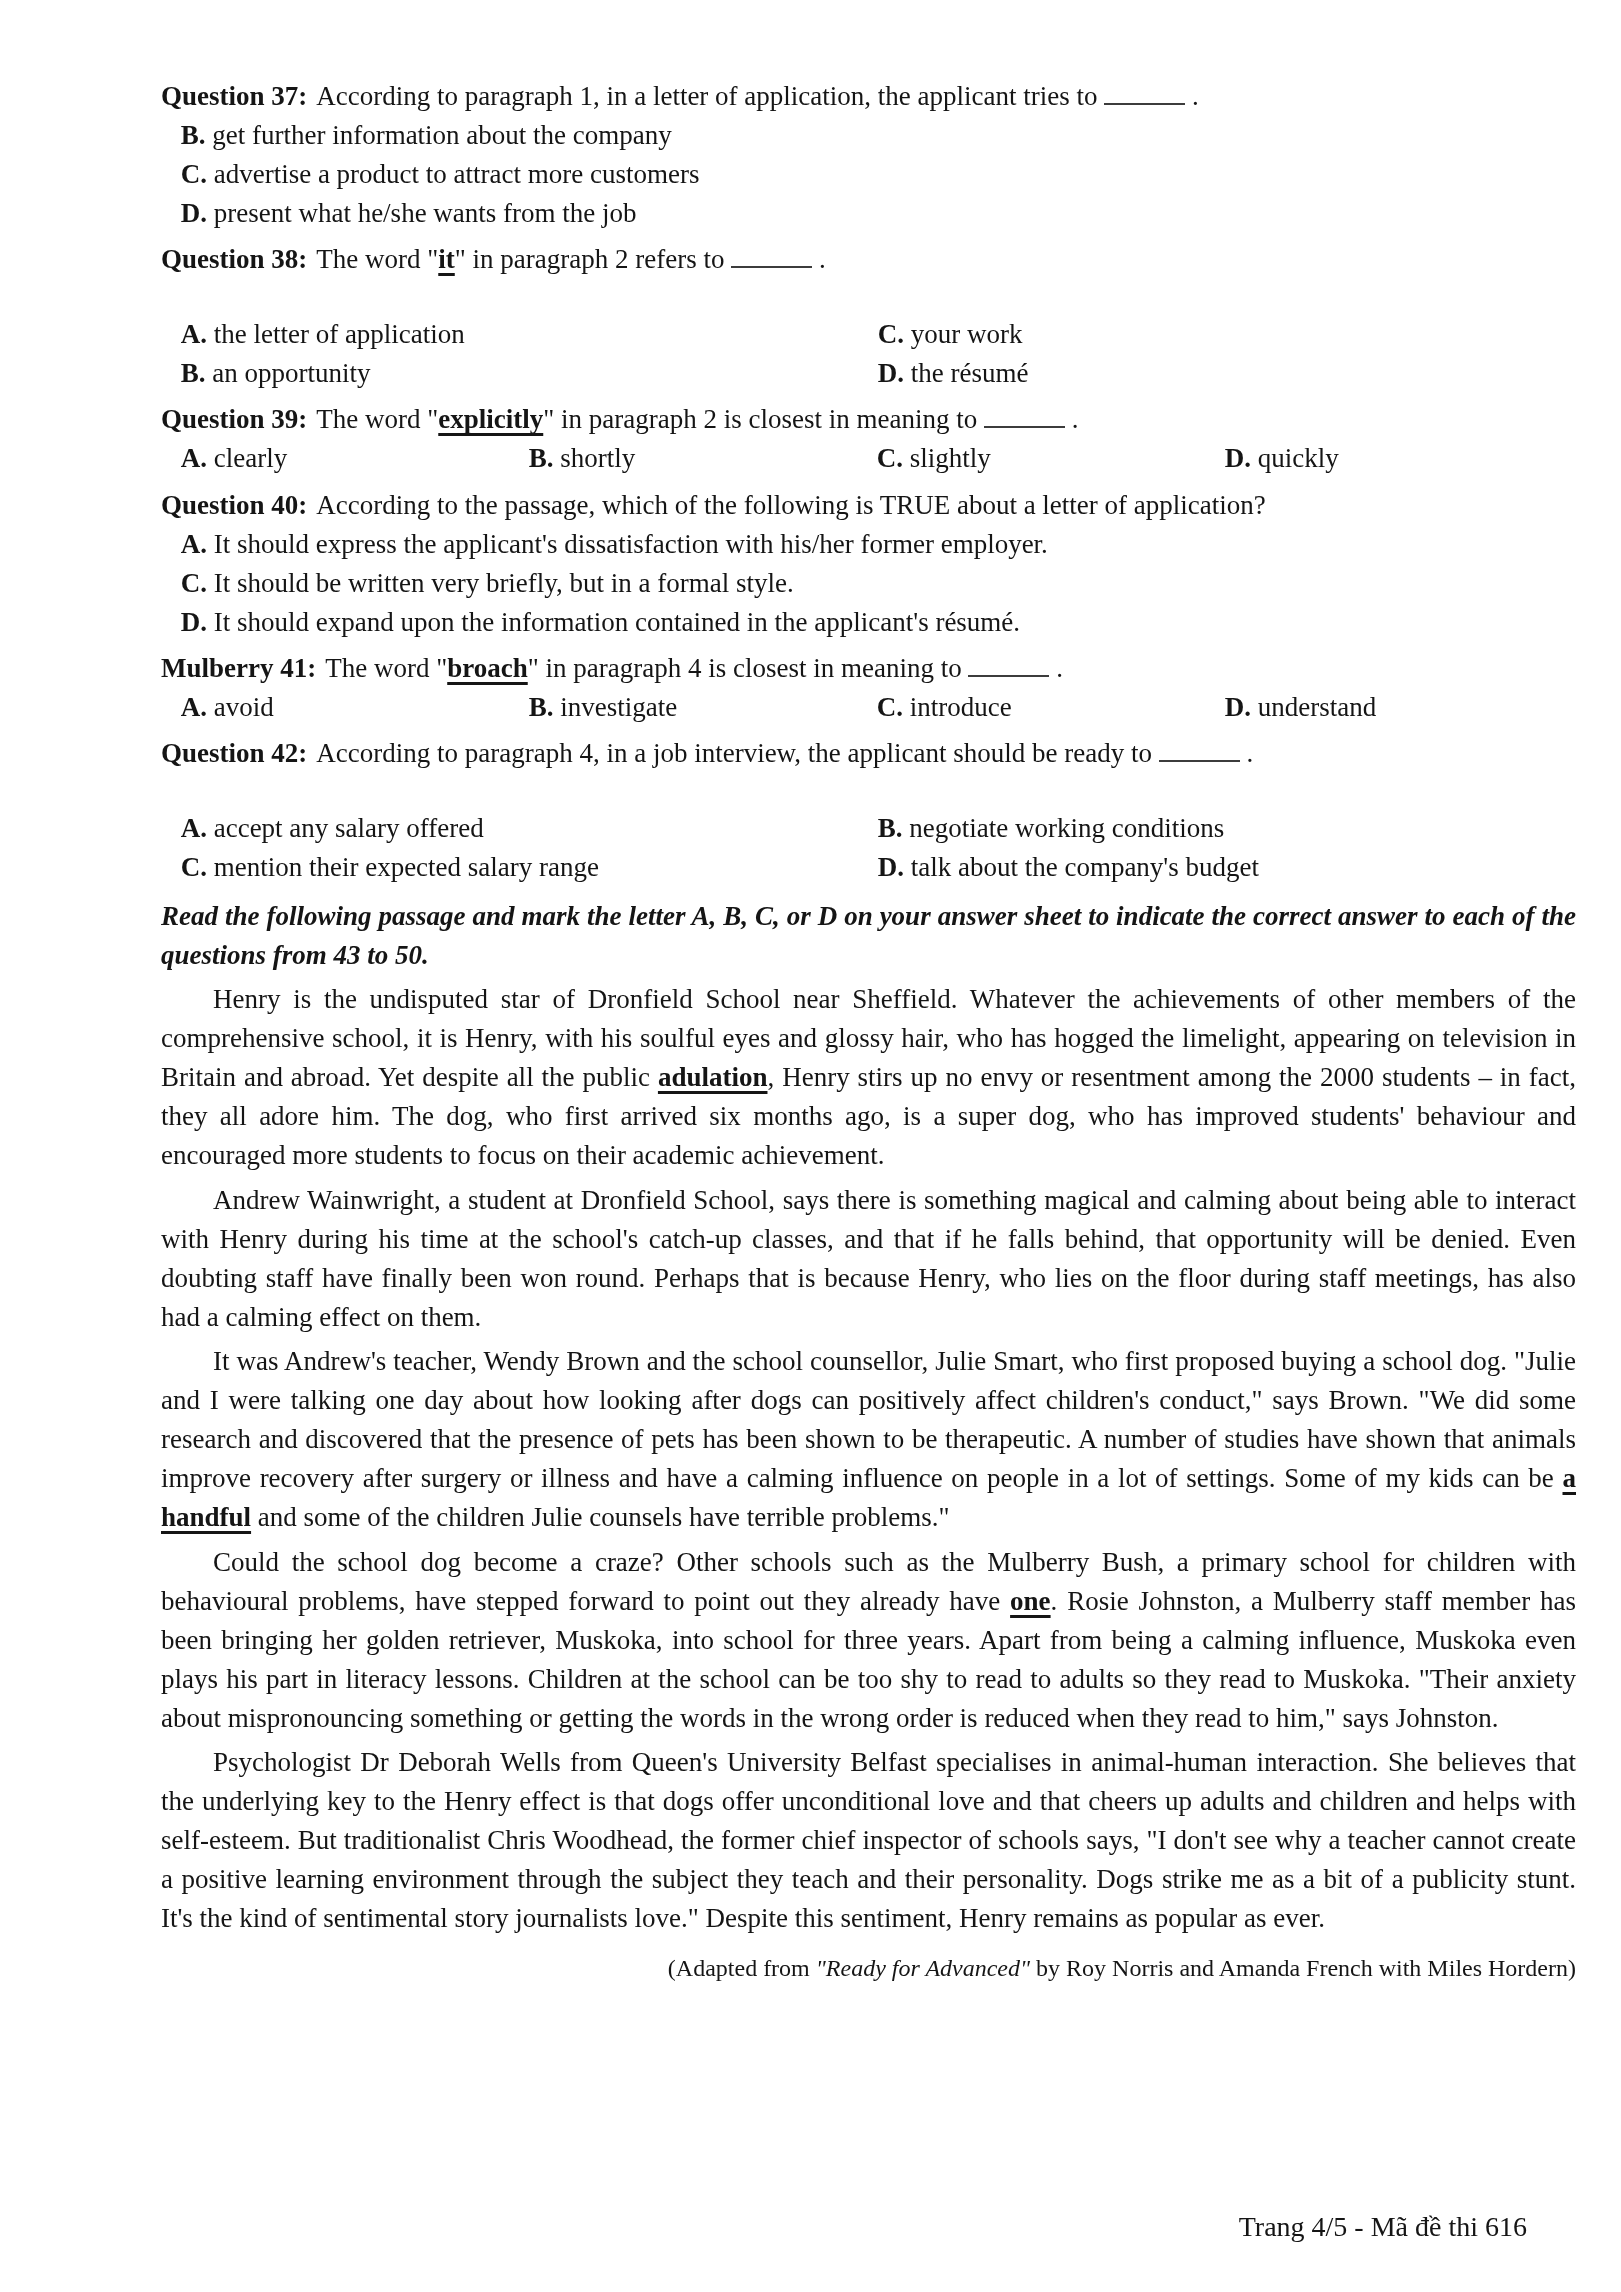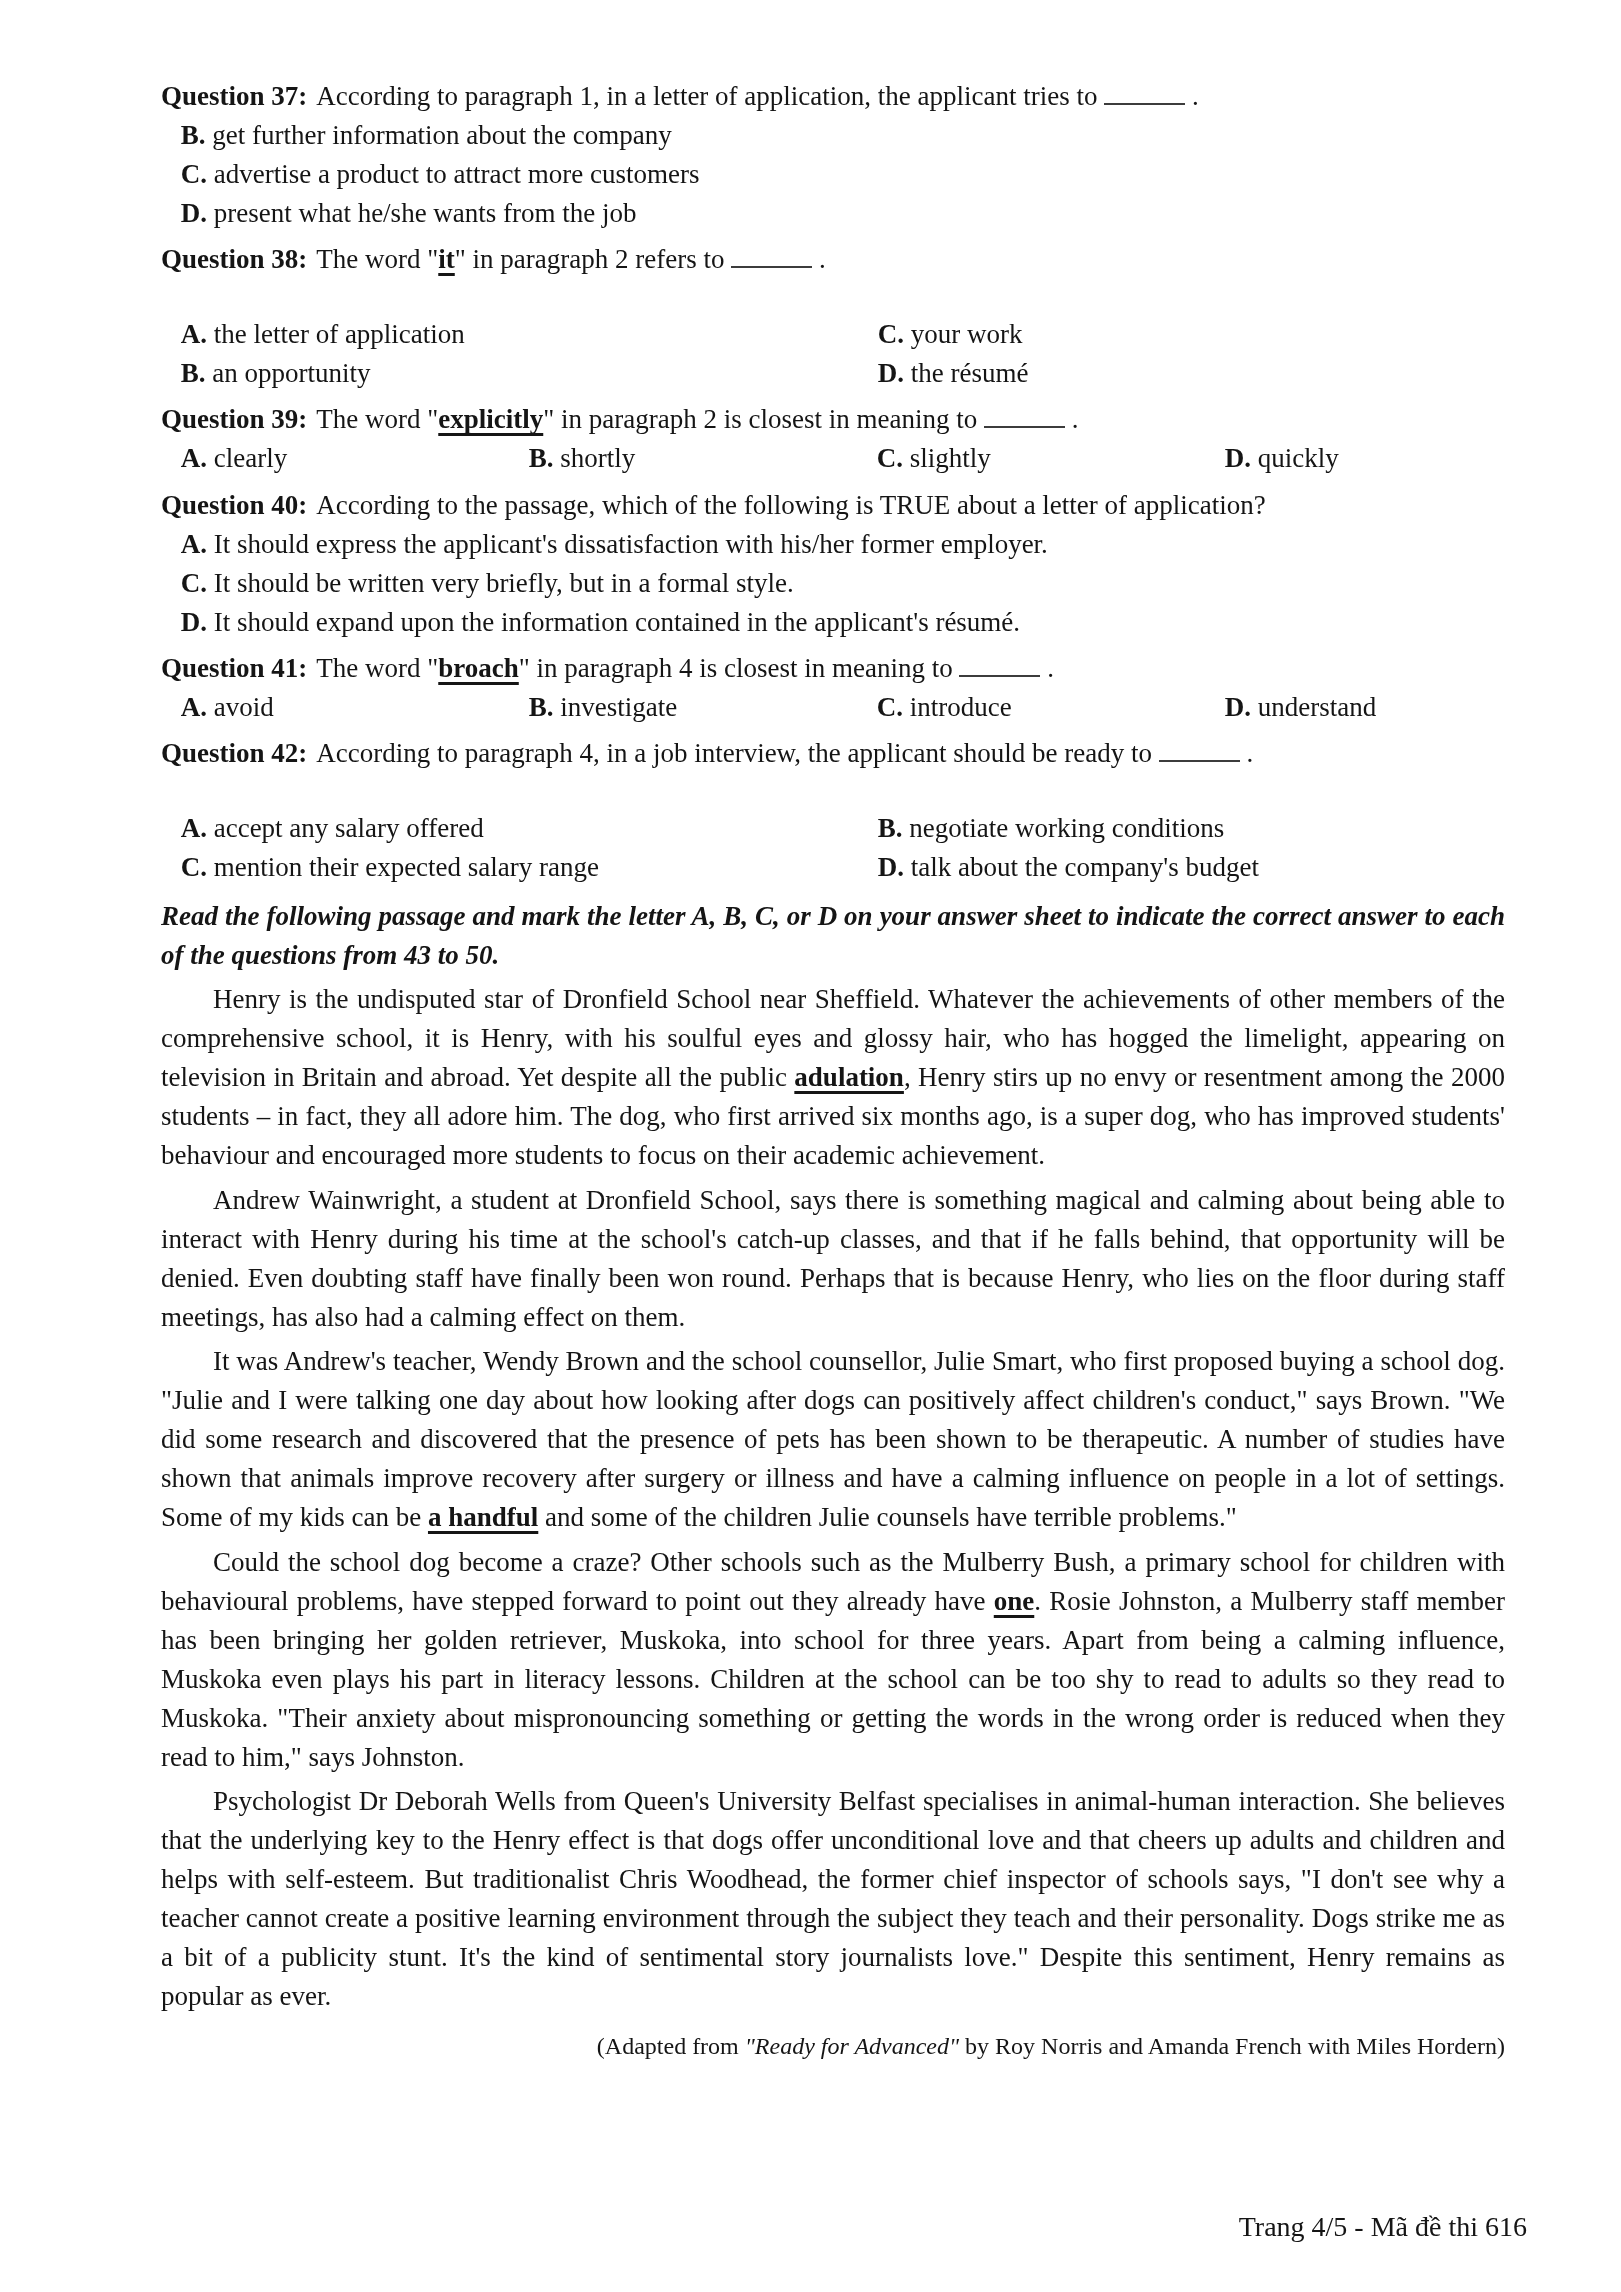--- a/index.html
+++ b/index.html
@@ -2,21 +2,21 @@
 <html style="font-size:14.3px"><head>
 <meta charset="utf-8">
 <style>
   * { margin:0; padding:0; box-sizing:border-box; }
   html, body { width:1622px; height:2293px; background:#ffffff; }
   body {
     font-family:"Liberation Serif","DejaVu Serif",serif;
     font-size:27px; line-height:39px; color:#151515;
     position:relative; overflow:hidden;
   }
-  .page { padding:77px 117px 0 161px; }
+  .page { padding:77px 46px 0 161px; }
   .q { margin-top:7.2px; }
   .q:first-child { margin-top:0; }
   .q-label { font-weight:bold; margin-right:9px; }
   .opt-rows .opt { padding-left:19.7px; }
   .opt-grid2 { display:grid; grid-template-columns:697px 1fr; padding-left:19.7px;margin-top:36px; }
   .opt-grid4 { display:grid; grid-template-columns:348px 348px 348px 1fr; padding-left:19.7px; }
   .letter { font-weight:bold; }
   .bu { font-weight:bold; text-decoration:underline; text-decoration-thickness:2.7px; text-underline-offset:4.5px; }
   .blank {
     display:inline-block; width:81px; height:7.2px;
@@ -65,21 +65,21 @@
       </div>
       <div class="q">
         <div><span class="q-label">Question 40:</span><span>According to the passage, which of the following is TRUE about a letter of application?</span></div>
         <div class="opt-rows">
           <div class="opt"><span class="letter">A.</span> It should express the applicant's dissatisfaction with his/her former employer.</div>
           <div class="opt"><span class="letter">C.</span> It should be written very briefly, but in a formal style.</div>
           <div class="opt"><span class="letter">D.</span> It should expand upon the information contained in the applicant's résumé.</div>
         </div>
       </div>
       <div class="q">
-        <div><span class="q-label">Question 41:</span><span>The word "</span><span class="bu">broach</span><span>" in paragraph 4 is closest in meaning to </span><span class="blank"></span><span> .</span></div>
+        <div><span class="q-label">Mulberry 41:</span><span>The word "</span><span class="bu">broach</span><span>" in paragraph 4 is closest in meaning to </span><span class="blank"></span><span> .</span></div>
         <div class="opt-grid4">
           <div class="opt"><span class="letter">A.</span> avoid</div>
           <div class="opt"><span class="letter">B.</span> investigate</div>
           <div class="opt"><span class="letter">C.</span> introduce</div>
           <div class="opt"><span class="letter">D.</span> understand</div>
         </div>
       </div>
       <div class="q">
         <div><span class="q-label">Question 42:</span><span>According to paragraph 4, in a job interview, the applicant should be ready to </span><span class="blank"></span><span> .</span></div>
         <div class="opt-grid2">

